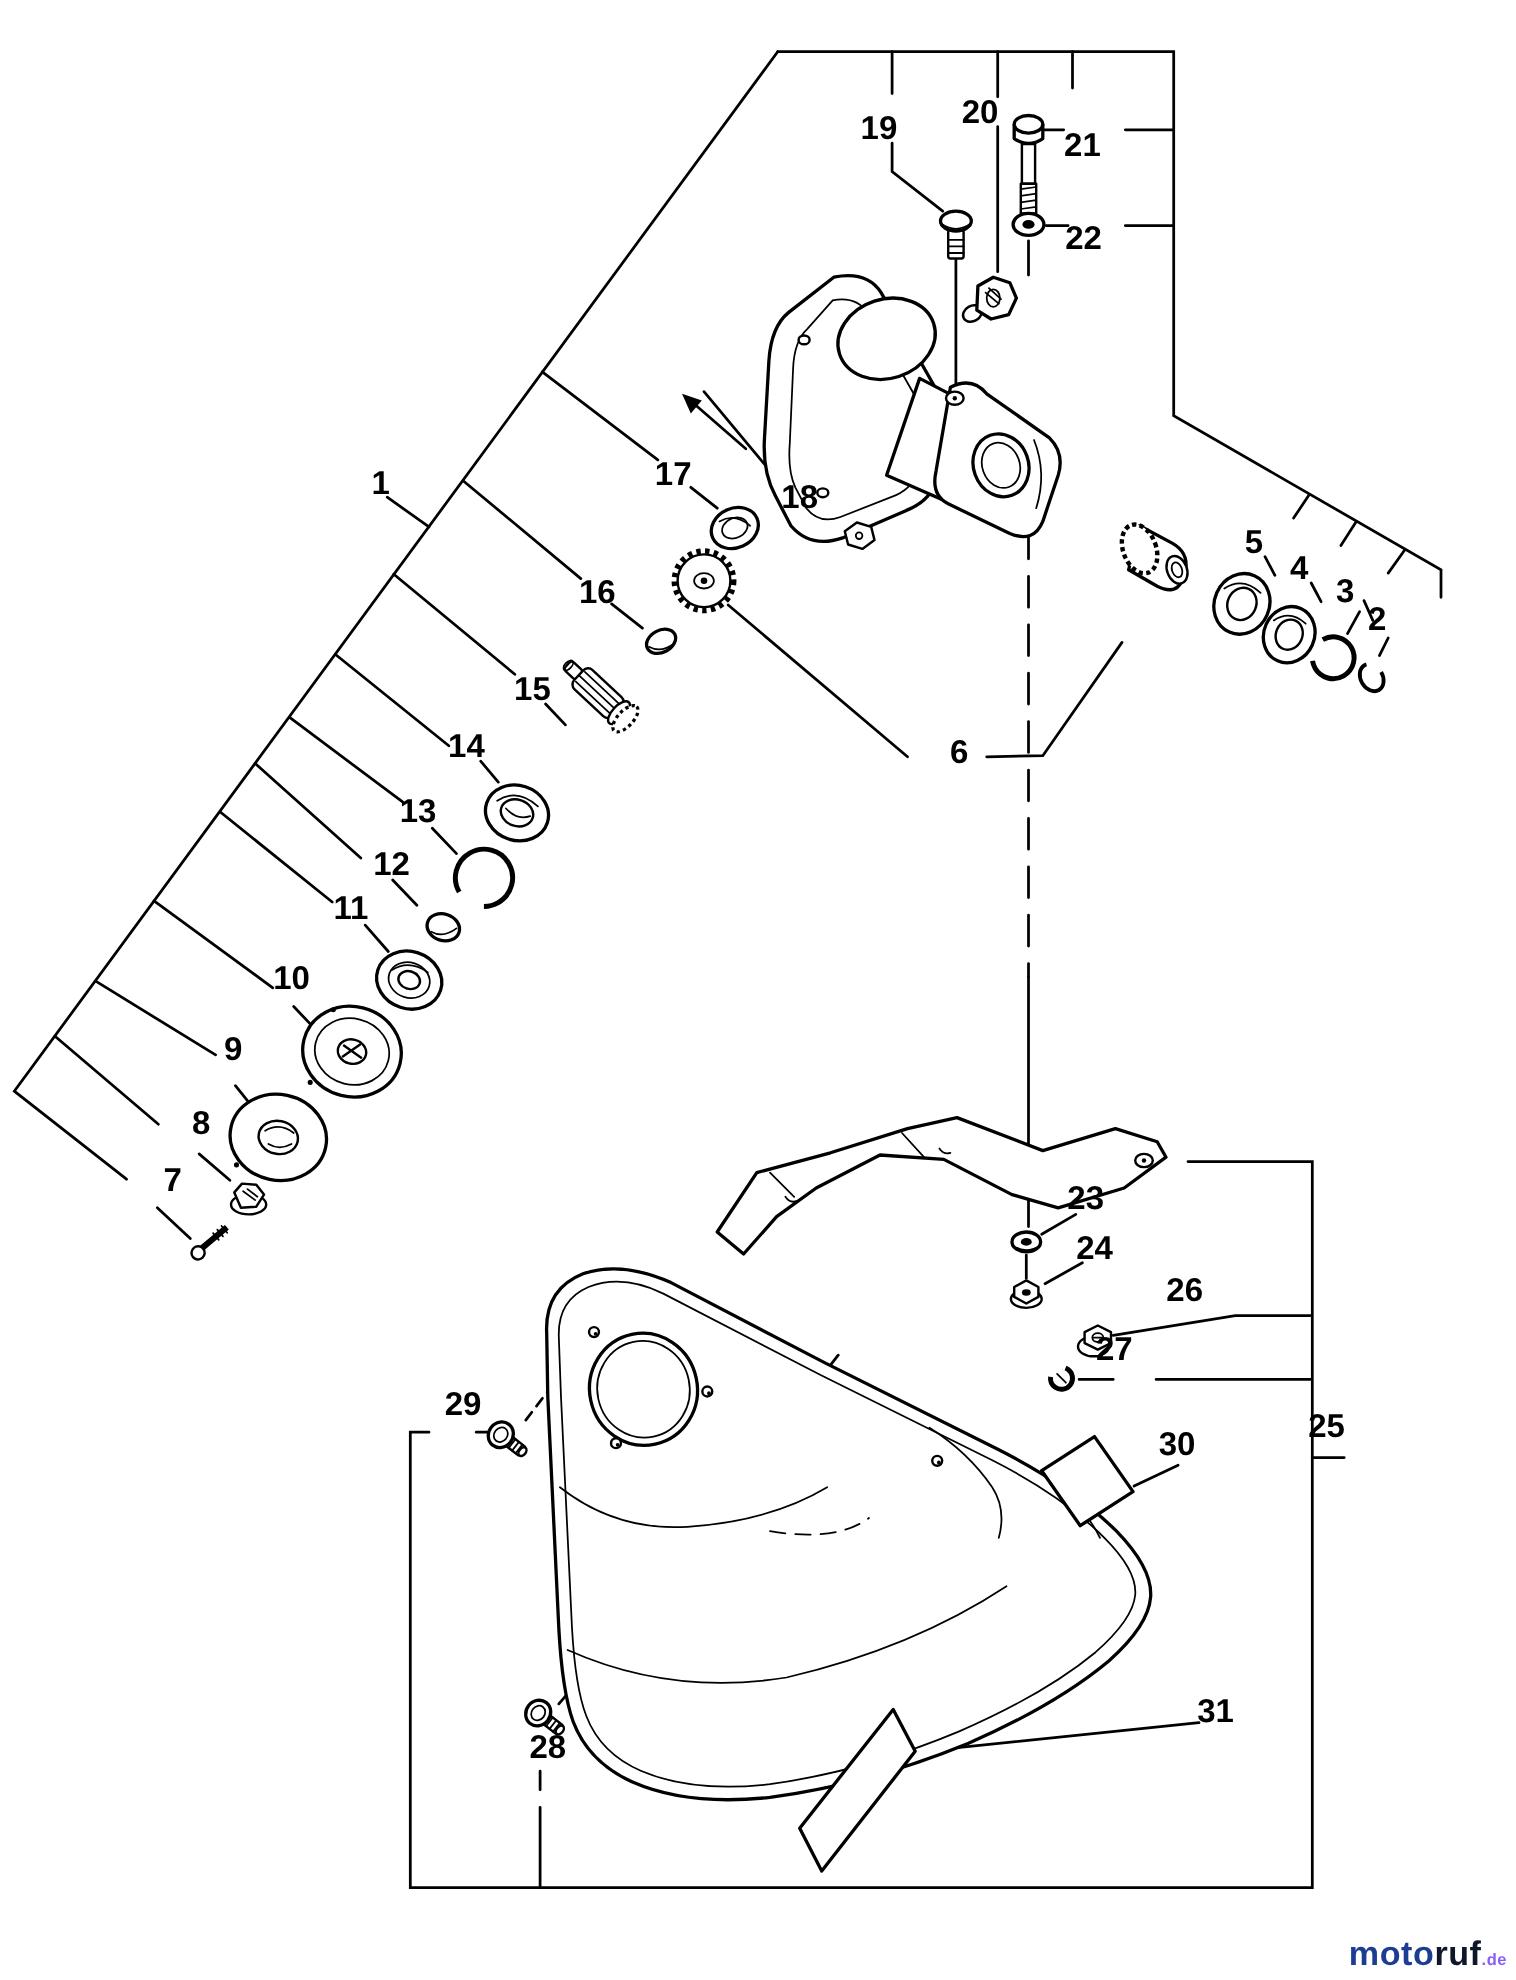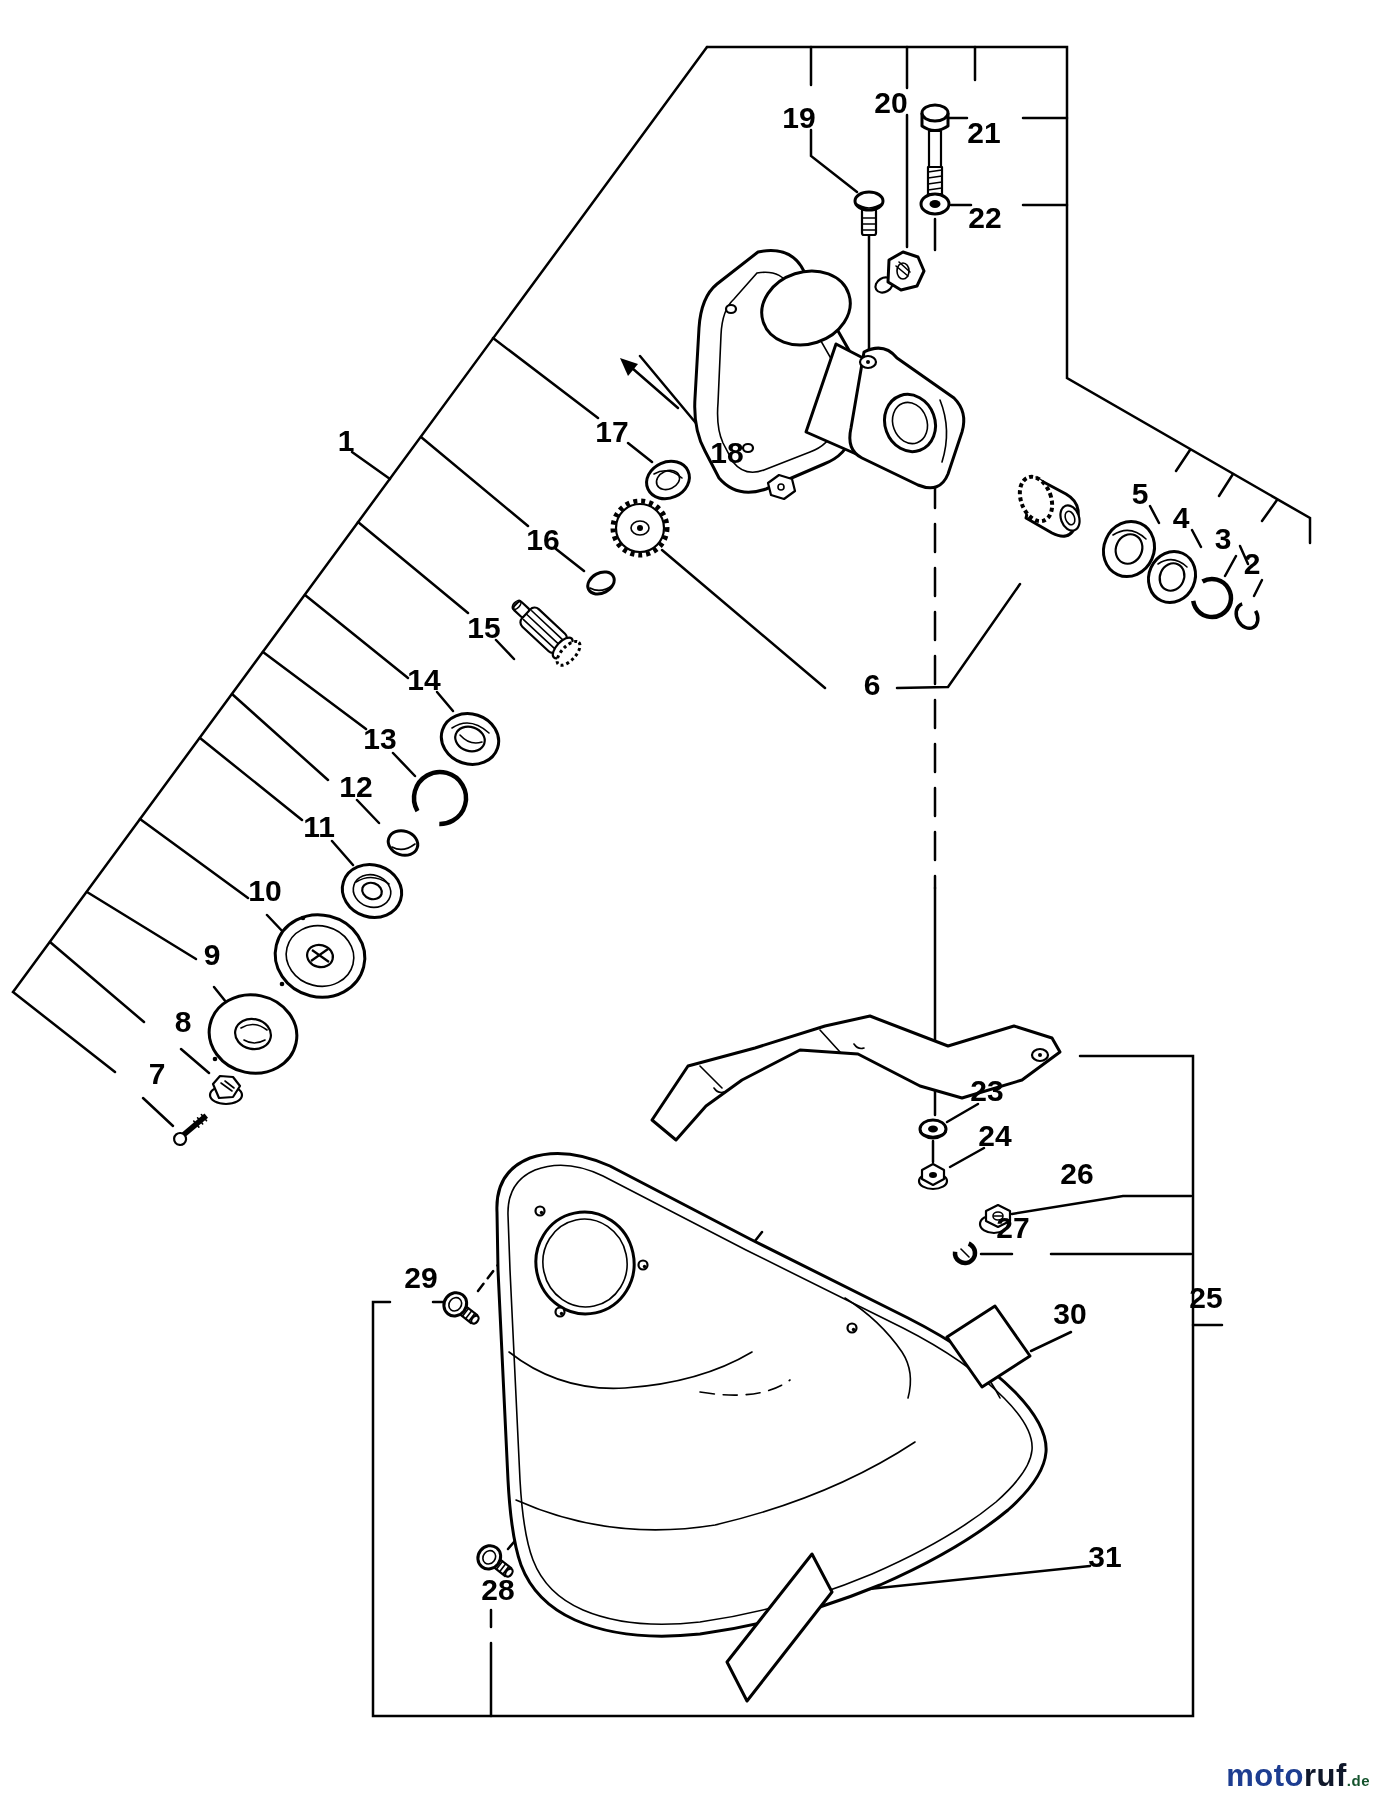--- a/index.html
+++ b/index.html
@@ -315,14 +315,14 @@
         <text x="1013" y="1227" class="part-num">27</text>
         <text x="498" y="1589" class="part-num">28</text>
         <text x="421" y="1277" class="part-num">29</text>
         <text x="1070" y="1313" class="part-num">30</text>
         <text x="1105" y="1556" class="part-num">31</text>
       </g>
 </svg>
 </div>
 
 <div id="watermark">
-  <span style="color: rgb(29, 61, 145); margin-left: 36px;">moto</span><span style="color: #0f172a;">ruf</span><span class="suffix" style="color: #14532d;">.de</span>
+  <span style="color: rgb(29, 61, 145); margin-left: 36px;">moto</span><span style="color: #0f172a;">ruf</span><span class="suffix" style="color: #8b5cf6;">.de</span>
 </div>
 
 </body></html>

